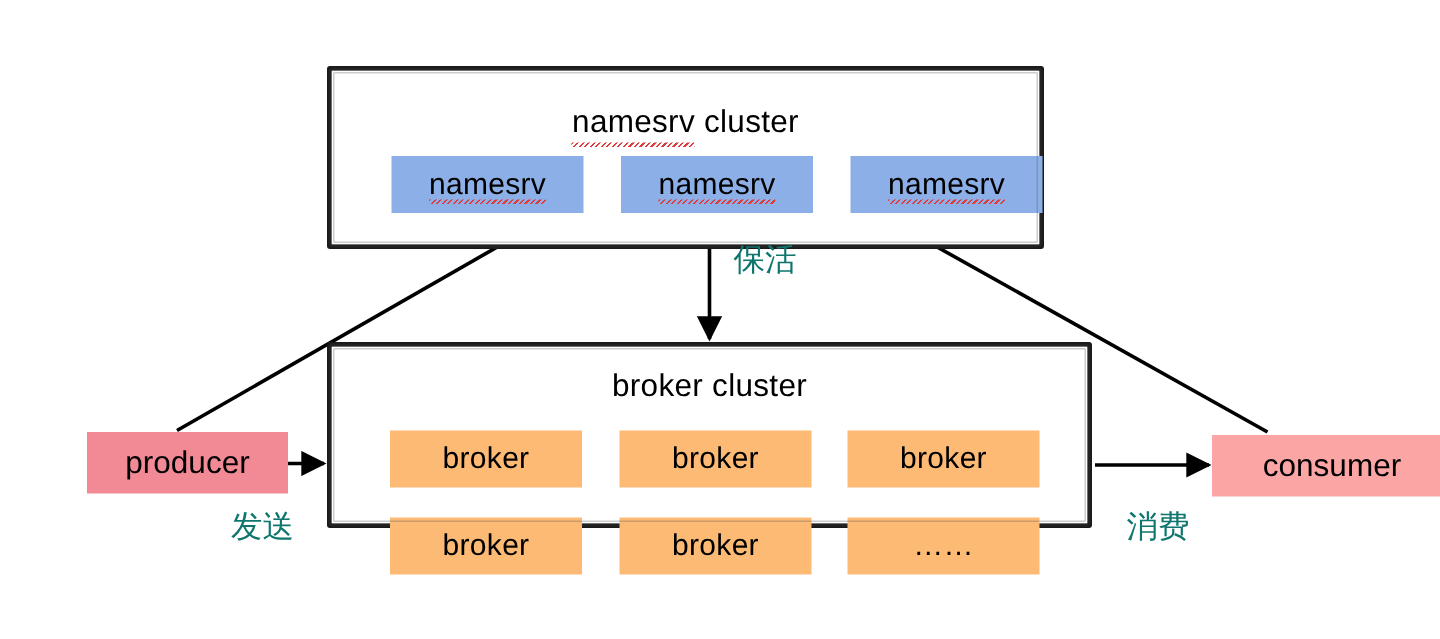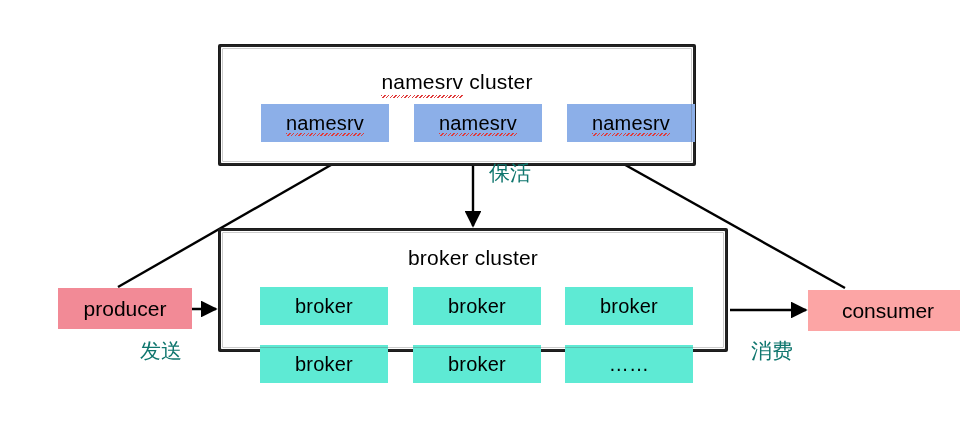--- a/index.html
+++ b/index.html
@@ -93,21 +93,21 @@
     position: absolute;
     display: flex;
     align-items: center;
     justify-content: center;
     font-size: 20px;
     line-height: 1;
     letter-spacing: .2px;
     white-space: nowrap;
   }
   .node.namesrv { background: #8cafe8; }
-  .node.broker  { background: #5eead4; }
+  .node.broker  { background: #fdba74; }
 
   
   .endpoint {
     position: absolute;
     display: flex;
     align-items: center;
     justify-content: center;
     font-size: 21px;
     line-height: 1;
     white-space: nowrap;
@@ -118,21 +118,21 @@
   
   .edge-label {
     position: absolute;
     font-family: "DejaVu Sans", sans-serif;
     font-size: 21px;
     line-height: 1;
     white-space: nowrap;
     color: #0f766e;
   }
   #label-keepalive { left: 489px; top: 163px; }
-  #label-send      { left: 140px; top: 341px; }
+  #label-send      { left: 154px; top: 341px; }
   #label-consume   { left: 751px; top: 341px; }
 
   svg.edges {
     position: absolute;
     left: 0; top: 0;
     width: 960px; height: 426px;
     overflow: visible;
     pointer-events: none;
   }
 </style>

